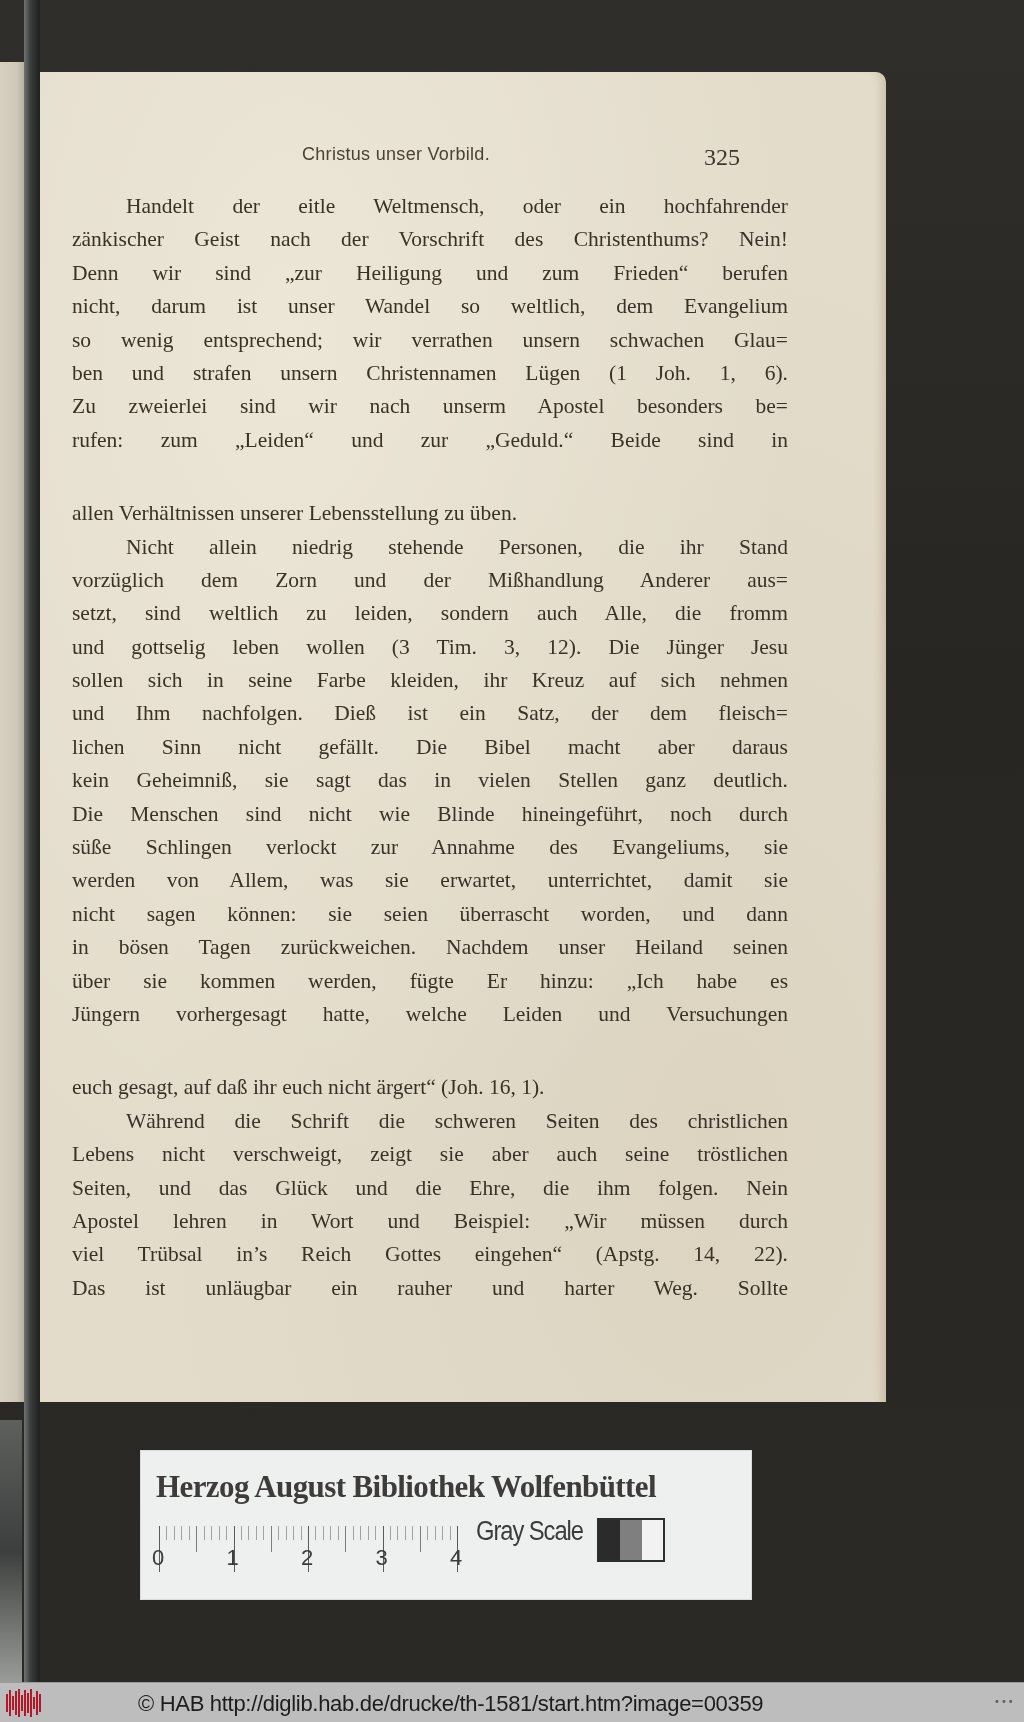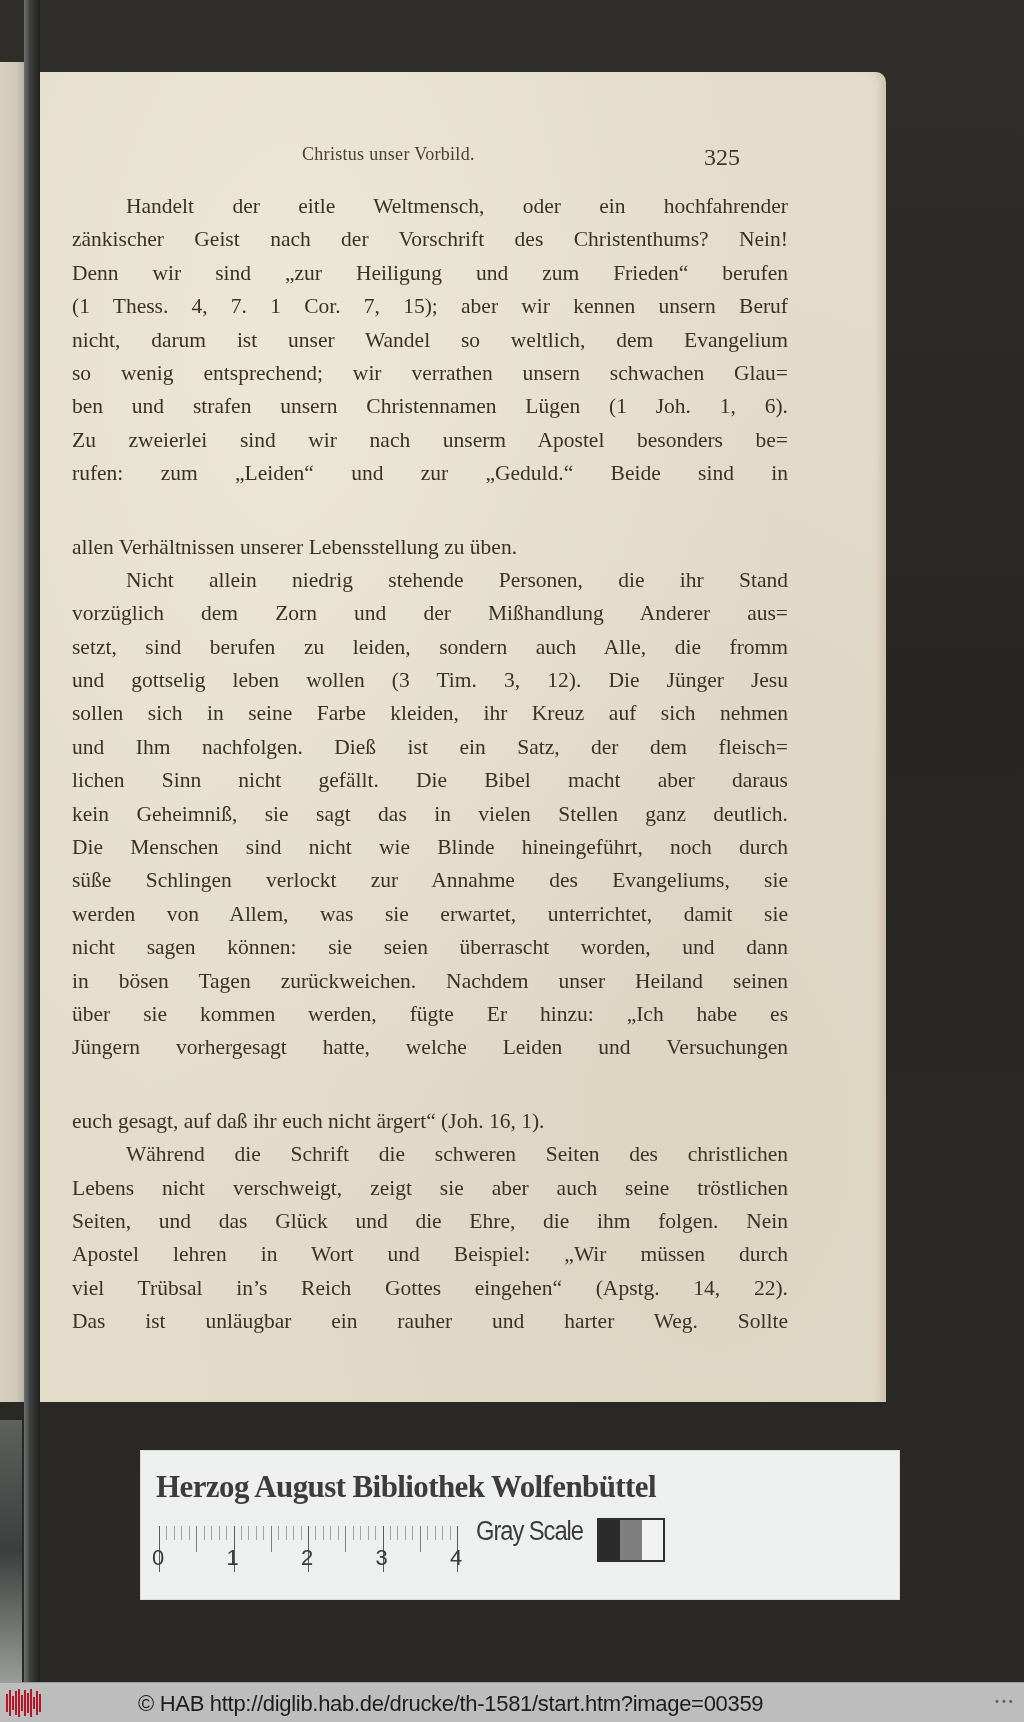--- a/index.html
+++ b/index.html
@@ -28,21 +28,21 @@
       position: absolute; left: 40px; top: 72px; width: 846px; height: 1330px;
       background: #e3dccb;
       background-image:
         radial-gradient(ellipse at 30% 20%, rgba(255,250,238,0.35), transparent 60%),
         radial-gradient(ellipse at 80% 80%, rgba(190,178,150,0.18), transparent 60%);
       border-top-right-radius: 10px;
       box-shadow: inset -12px 0 10px -8px rgba(170,150,110,0.45);
     }
     .running-title {
       position: absolute; left: 262px; top: 72px;
-      font-family: Liberation Serif, serif; font-size: 18px; color: #4a4236;
+      font-family: Liberation Sans, sans-serif; font-size: 18px; color: #4a4236;
       letter-spacing: 0.3px;
     }
     .page-number {
       position: absolute; left: 664px; top: 72px;
       font-family: "Liberation Serif", serif; font-size: 24px; color: #3f372c;
     }
 
     .body-text {
       position: absolute; left: 32px; top: 118px; width: 716px;
       font-family: Liberation Serif, serif; font-size: 21.5px; line-height: 33.4px;
@@ -50,21 +50,21 @@
     }
     .line {
       display: block; white-space: nowrap; text-align: justify; text-align-last: justify;
       height: 33.4px; overflow: hidden;
     }
     .line.last { text-align-last: left; margin-top: 40px; }
     .line.indent { padding-left: 54px; }
 
     
     .hab-card {
-      position: absolute; left: 140px; top: 1450px; width: 760px; height: 150px;
+      position: absolute; left: 140px; top: 1450px; width: 612px; height: 150px;
       background: #eef0ef; border: 1px solid #d9dcda;
     }
     .hab-title {
       position: absolute; left: 15px; top: 18px;
       font-family: "Liberation Serif", serif; font-weight: bold; font-size: 31px;
       color: #3d3c3a; letter-spacing: -0.6px;
     }
     .ruler {
       position: absolute; left: 18px; top: 75px; width: 300px; height: 50px;
     }
@@ -116,30 +116,29 @@
 <div class="left-strip2"></div>
 <div class="left-strip3"></div>
 
 <div class="page">
   <div class="running-title">Christus unser Vorbild.</div>
   <div class="page-number">325</div>
   <div class="body-text" id="body-text">
       <span class="line indent">Handelt der eitle Weltmensch, oder ein hochfahrender</span>
       <span class="line">zänkischer Geist nach der Vorschrift des Christenthums? Nein!</span>
       <span class="line">Denn wir sind „zur Heiligung und zum Frieden“ berufen</span>
-      <span class="line">(1 Thess. 4, 7. 1 Cor. 7, 15); aber wir kennen unsern Beruf</span>
       <span class="line">nicht, darum ist unser Wandel so weltlich, dem Evangelium</span>
       <span class="line">so wenig entsprechend; wir verrathen unsern schwachen Glau=</span>
       <span class="line">ben und strafen unsern Christennamen Lügen (1 Joh. 1, 6).</span>
       <span class="line">Zu zweierlei sind wir nach unserm Apostel besonders be=</span>
       <span class="line">rufen: zum „Leiden“ und zur „Geduld.“ Beide sind in</span>
       <span class="line last">allen Verhältnissen unserer Lebensstellung zu üben.</span>
       <span class="line indent">Nicht allein niedrig stehende Personen, die ihr Stand</span>
       <span class="line">vorzüglich dem Zorn und der Mißhandlung Anderer aus=</span>
-      <span class="line">setzt, sind berufen zu leiden, sondern auch Alle, die fromm</span>
+      <span class="line">setzt, sind weltlich zu leiden, sondern auch Alle, die fromm</span>
       <span class="line">und gottselig leben wollen (3 Tim. 3, 12). Die Jünger Jesu</span>
       <span class="line">sollen sich in seine Farbe kleiden, ihr Kreuz auf sich nehmen</span>
       <span class="line">und Ihm nachfolgen. Dieß ist ein Satz, der dem fleisch=</span>
       <span class="line">lichen Sinn nicht gefällt. Die Bibel macht aber daraus</span>
       <span class="line">kein Geheimniß, sie sagt das in vielen Stellen ganz deutlich.</span>
       <span class="line">Die Menschen sind nicht wie Blinde hineingeführt, noch durch</span>
       <span class="line">süße Schlingen verlockt zur Annahme des Evangeliums, sie</span>
       <span class="line">werden von Allem, was sie erwartet, unterrichtet, damit sie</span>
       <span class="line">nicht sagen können: sie seien überrascht worden, und dann</span>
       <span class="line">in bösen Tagen zurückweichen. Nachdem unser Heiland seinen</span>

